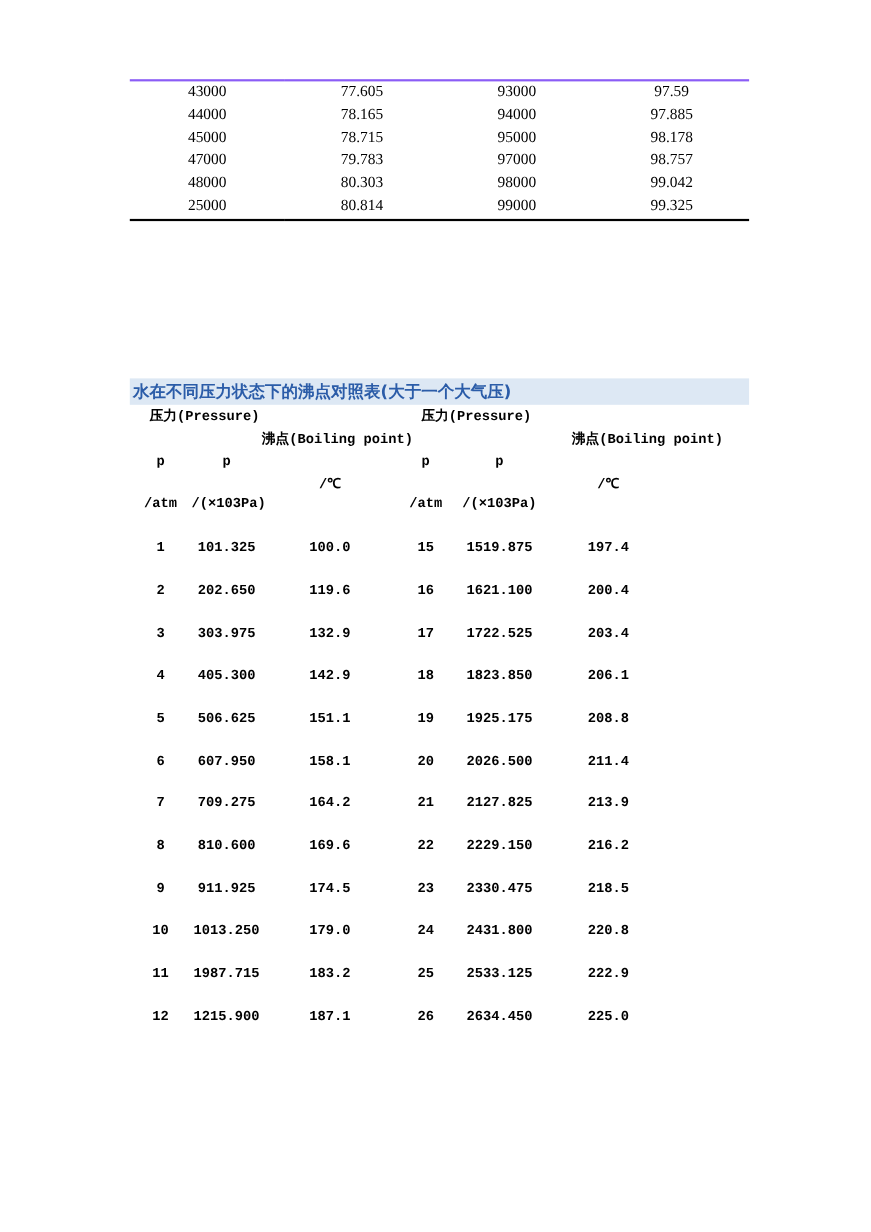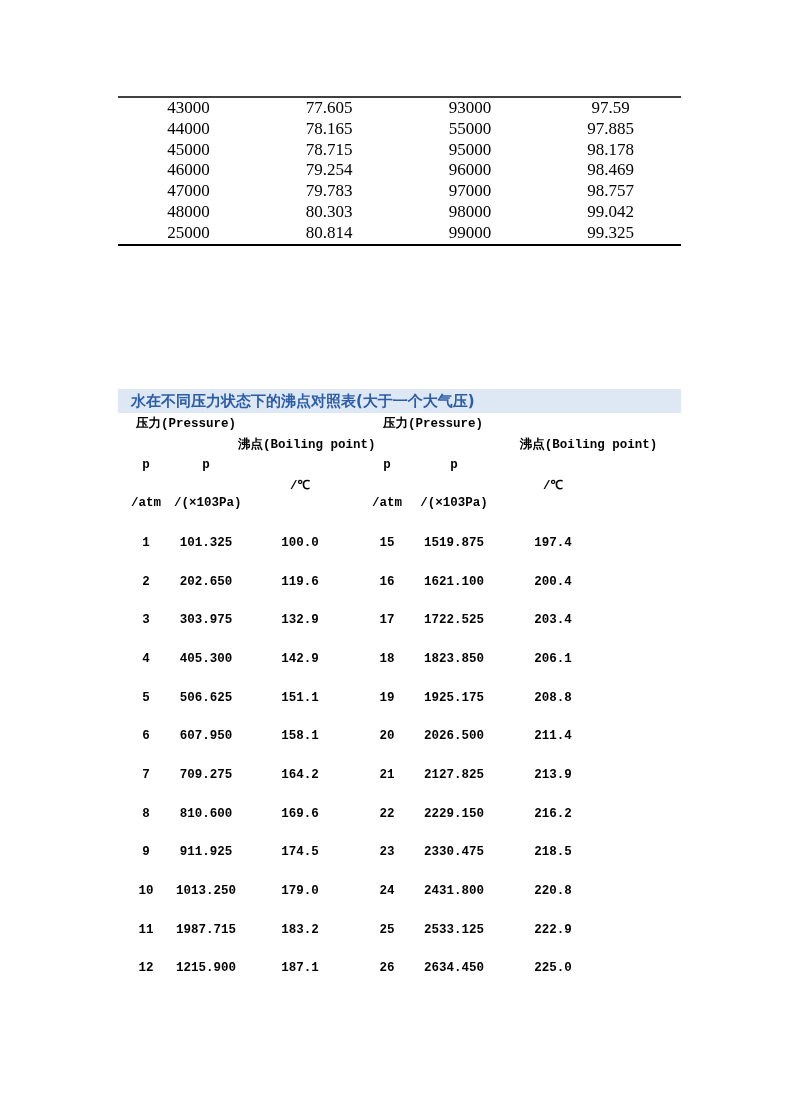--- a/index.html
+++ b/index.html
@@ -16,42 +16,42 @@
   }
   .content {
     position: absolute;
     left: 118px;
     top: 0;
     width: 563px;
   }
 
   
   .top-table {
-    margin-top: 96px;
+    margin-top: 72px;
     width: 100%;
     border-collapse: collapse;
-    border-top: 2px solid #404040;
+    border-top: 2px solid #8b5cf6;
     border-bottom: 2px solid #000;
     font-family: "Liberation Serif", serif;
-    font-size: 17px;
+    font-size: 14px;
   }
   .top-table td {
     width: 25%;
     text-align: center;
     height: 20.8px;
     line-height: 20.8px;
     padding: 0;
   }
 
   
   .section-title-bar {
     margin-top: 143px;
     height: 24px;
     line-height: 24px;
-    padding-left: 13px;
+    padding-left: 3px;
     font-family: "DejaVu Sans", "Liberation Sans", sans-serif;
     font-weight: bold;
     font-size: 15px;
     white-space: nowrap;
     overflow: hidden;
   }
 
   
   .ptable {
     font-family: "Liberation Mono", "DejaVu Sans Mono", monospace;
@@ -95,34 +95,28 @@
     <tbody>
         <tr>
           <td>43000</td>
           <td>77.605</td>
           <td>93000</td>
           <td>97.59</td>
         </tr>
         <tr>
           <td>44000</td>
           <td>78.165</td>
-          <td>55000</td>
+          <td>94000</td>
           <td>97.885</td>
         </tr>
         <tr>
           <td>45000</td>
           <td>78.715</td>
           <td>95000</td>
           <td>98.178</td>
-        </tr>
-        <tr>
-          <td>46000</td>
-          <td>79.254</td>
-          <td>96000</td>
-          <td>98.469</td>
         </tr>
         <tr>
           <td>47000</td>
           <td>79.783</td>
           <td>97000</td>
           <td>98.757</td>
         </tr>
         <tr>
           <td>48000</td>
           <td>80.303</td>

